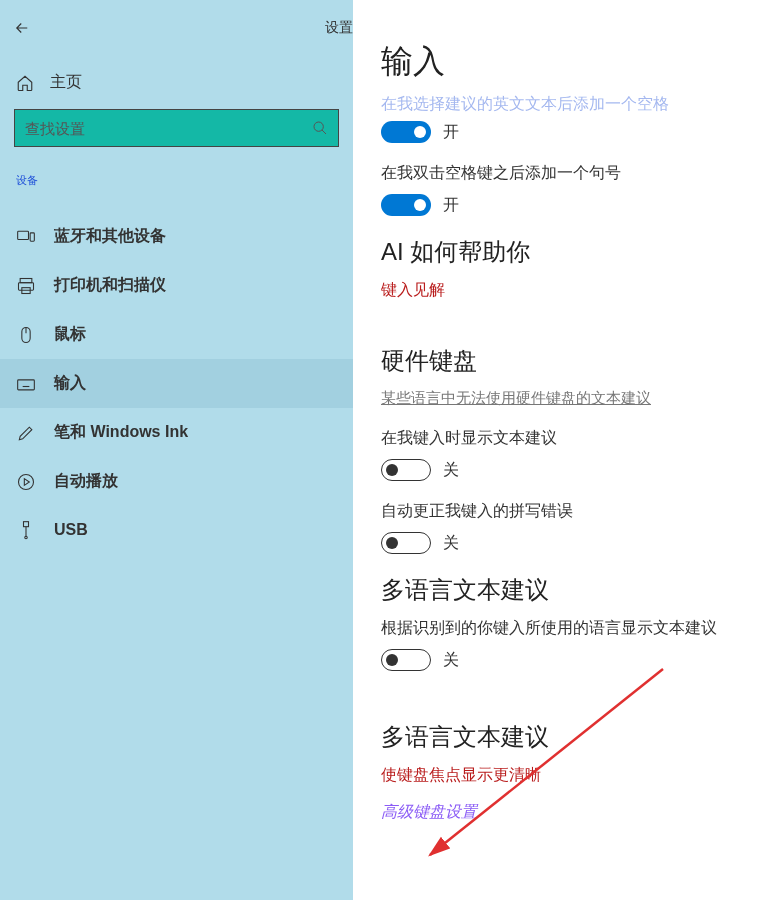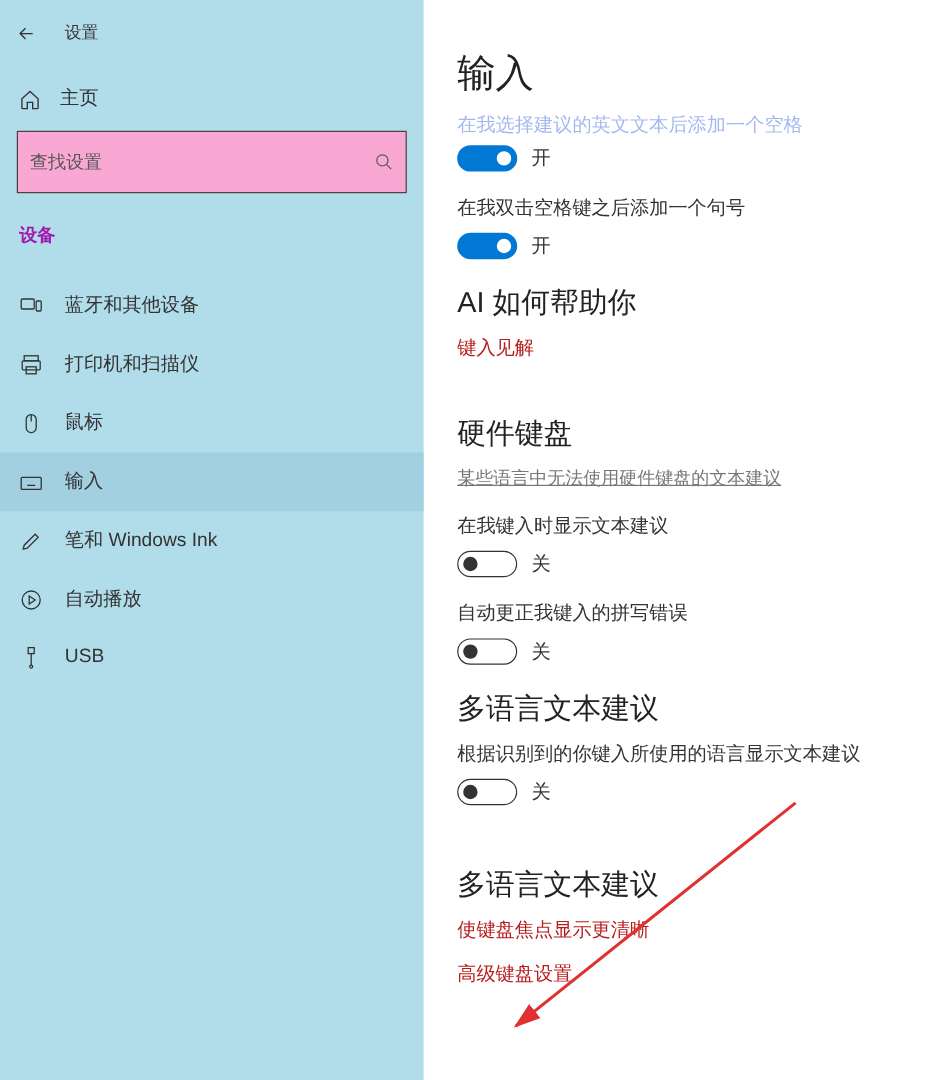--- a/index.html
+++ b/index.html
@@ -1,32 +1,32 @@
 <!DOCTYPE html>
 <html><head>
   <meta charset="utf-8">
   <style>
     * { margin: 0; padding: 0; box-sizing: border-box; font-family: "Microsoft YaHei", "Segoe UI", sans-serif; }
     body { display: flex; width: 784px; height: 900px; background: #fff; overflow: hidden; }
     
     .sidebar { width: 353px; background: #b1dcea; display: flex; flex-direction: column; padding-bottom: 20px; }
-    .top-bar { display: flex; align-items: center; height: 40px; padding: 16px 0 0 0; }
+    .top-bar { display: flex; align-items: center; height: 40px; padding: 16px 0 0 0; justify-content: space-between; }
     .back-btn { width: 44px; display: flex; align-items: center; justify-content: center; height: 40px; color: #333; }
     .settings-label { font-size: 14px; color: #333; margin-left: 10px; }
     
     .home-row { display: flex; align-items: center; gap: 16px; padding: 10px 12px 6px 16px; margin-top: 22px; }
     .home-row span { font-size: 16px; color: #333; }
     
-    .search-box { margin: 10px 14px 0 14px; border: 1px solid #444; height: 52px; display: flex; align-items: center; padding: 0 10px; background: #f9a8d4; }
+    .search-box { margin: 10px 14px 0 14px; border: 1px solid #444; height: 38px; display: flex; align-items: center; padding: 0 10px; background: #14b8a6; }
     .search-box input { flex: 1; border: none; background: transparent; outline: none; font-size: 15px; color: #333; }
     .search-box input::placeholder { color: #555; }
     
-    .section-label { font-size: 15px; font-weight: 700; color: #a21caf; margin: 26px 0 24px 16px; }
-    
-    .nav-item { display: flex; align-items: center; gap: 18px; padding: 14px 16px; font-size: 16px; color: #333; cursor: pointer; }
+    .section-label { font-size: 11px; font-weight: 400; color: #1d4ed8; margin: 26px 0 24px 16px; }
+    
+    .nav-item { display: flex; align-items: center; gap: 18px; padding: 14px 16px; font-size: 16px; color: #333; cursor: pointer; font-weight: bold; }
     .nav-item.selected { background: #a2d0e0; }
     .nav-item .icon { width: 20px; height: 20px; display: flex; align-items: center; justify-content: center; flex-shrink: 0; }
     
     .content { flex: 1; padding: 40px 0 0 28px; overflow: hidden; position: relative; }
     .page-title { font-size: 32px; font-weight: 400; color: #222; margin-bottom: 10px; }
     
     .clipped-text { font-size: 16px; color: #1d4ed8; margin-bottom: 6px; }
     
     .toggle-row { display: flex; align-items: center; gap: 12px; margin-bottom: 20px; }
     .toggle { width: 50px; height: 22px; border-radius: 11px; position: relative; cursor: pointer; }
@@ -36,21 +36,21 @@
     .toggle.on .knob { background: #fff; right: 5px; }
     .toggle.off .knob { background: #333; left: 4px; }
     .toggle-label { font-size: 16px; color: #333; }
     
     .setting-desc { font-size: 16px; color: #333; margin-bottom: 10px; }
     .setting-sub { font-size: 15px; color: #777; margin-bottom: 20px; text-decoration: underline; }
     
     .section-h { font-size: 24px; font-weight: 400; color: #222; margin: 18px 0 12px 0; }
     
     .link { font-size: 16px; color: #b91c1c; cursor: pointer; margin-bottom: 26px; display: inline-block; }
-    .link.grey { color: #b91c1c; }
+    .link.grey { color: #8b5cf6; font-style: italic; }
     
     .arrow-overlay { position: absolute; left: 0; top: 0; pointer-events: none; }
   </style>
 </head>
 <body>
 
 <div class="sidebar">
   <div class="top-bar">
     <div class="back-btn">
       <svg width="18" height="18" viewBox="0 0 24 24" fill="none" stroke="#333" stroke-width="1.5">

